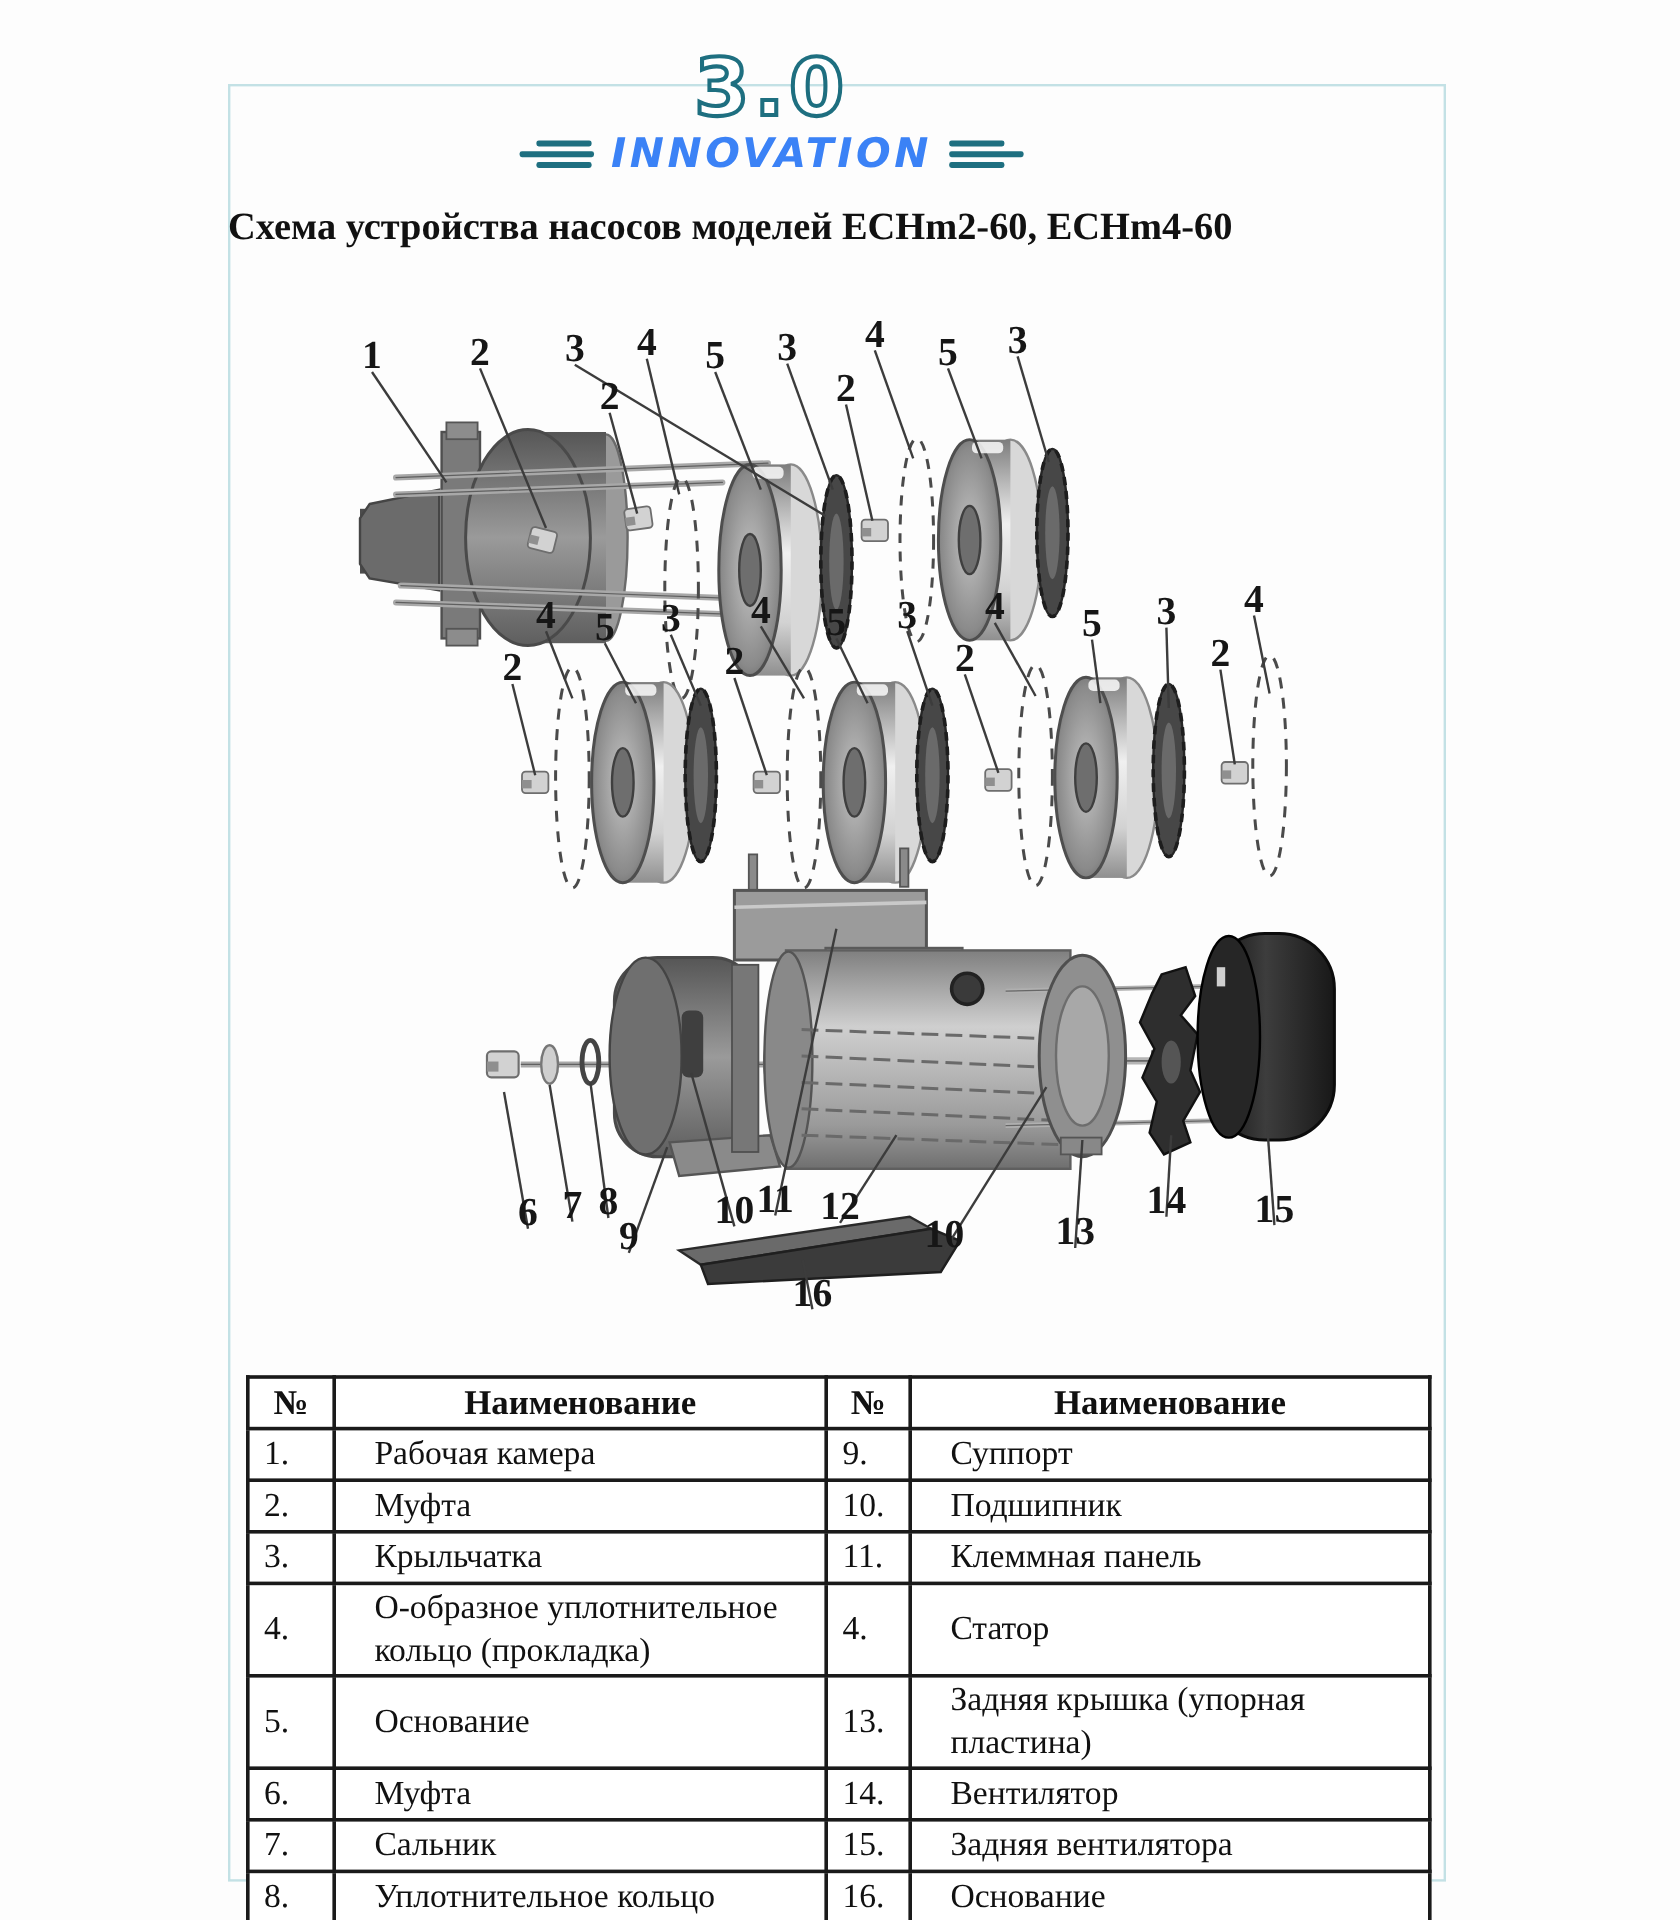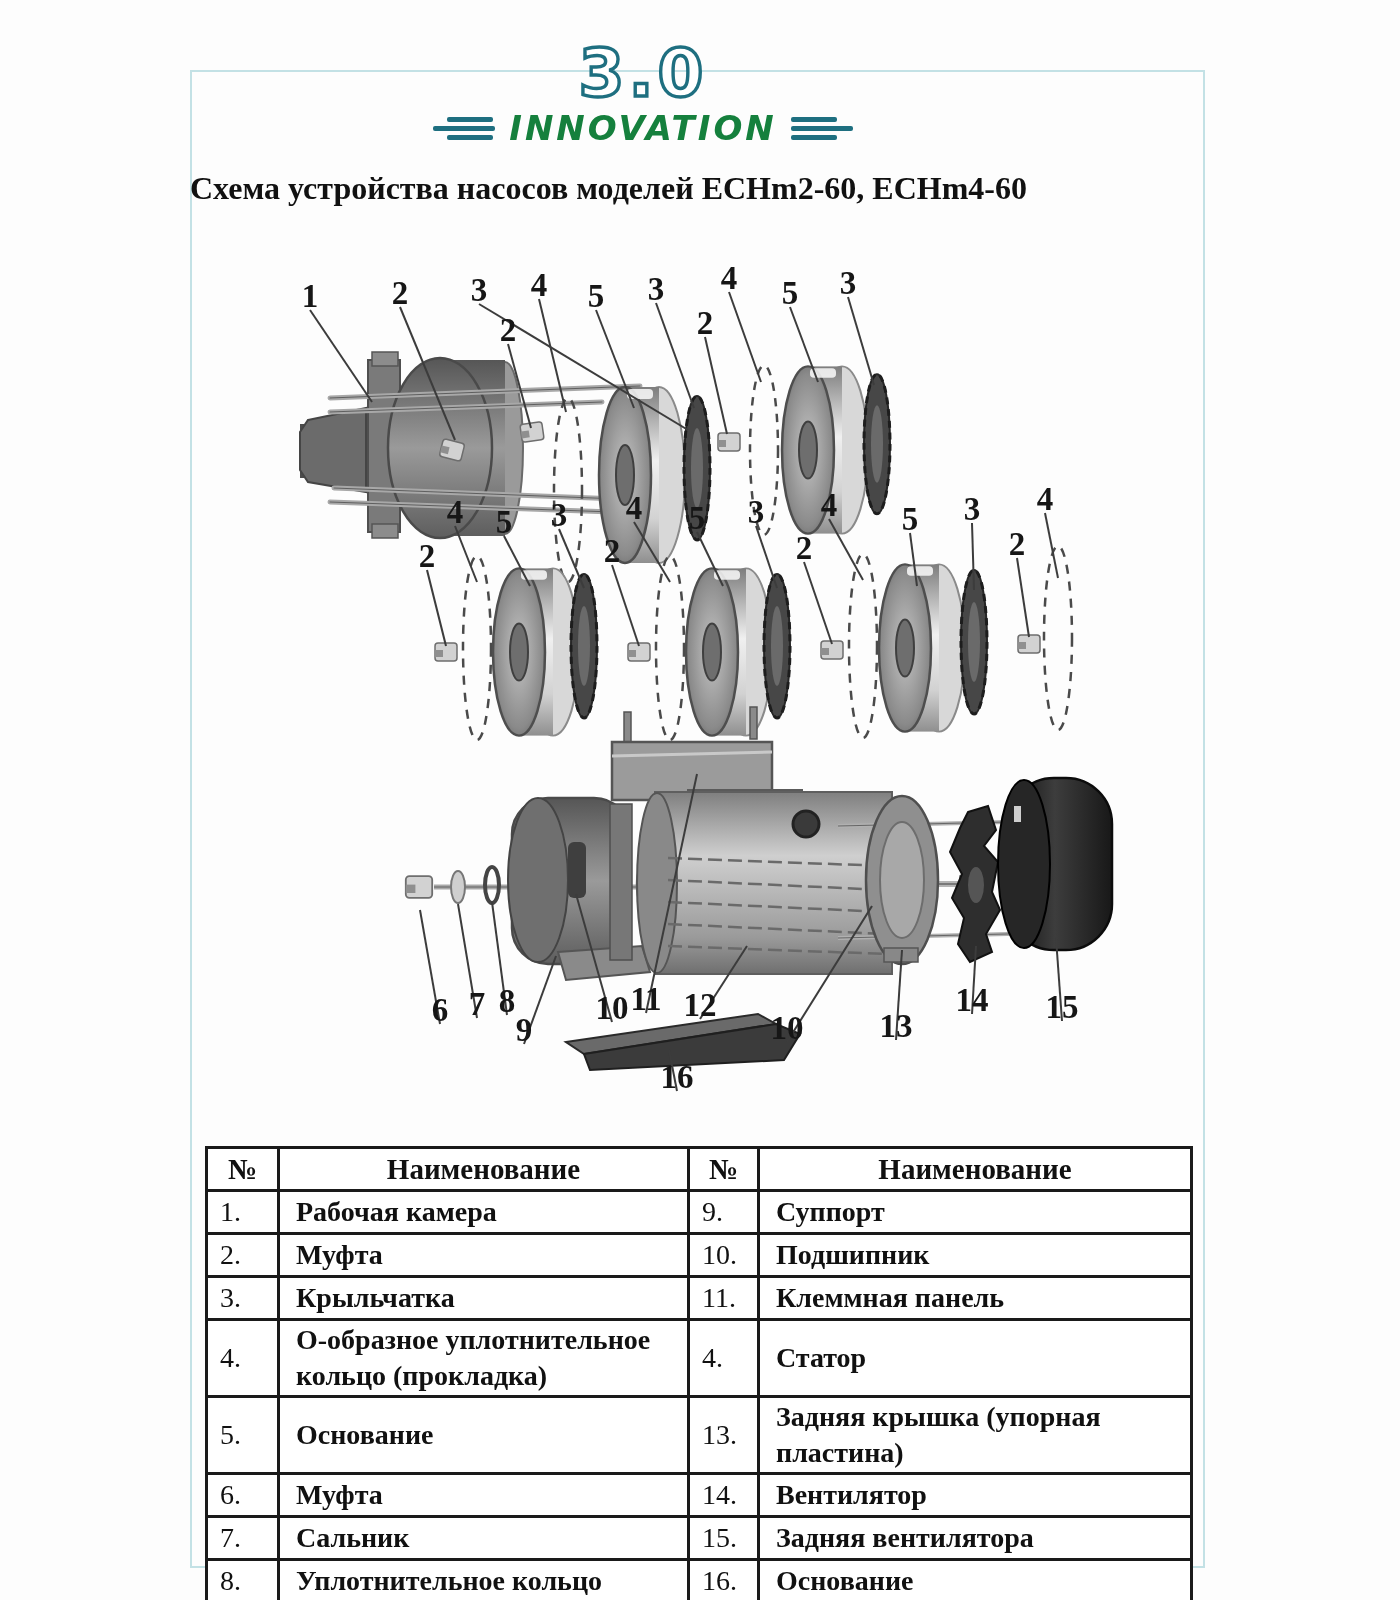--- a/index.html
+++ b/index.html
@@ -5,21 +5,21 @@
   html,body{margin:0;padding:0;background:#ffffff;}
   .page{position:relative;width:1400px;height:1600px;background:#fdfdfd;overflow:hidden;
         font-family:"Liberation Serif", serif;color:#111;}
   .frame{position:absolute;left:190px;top:70px;width:1011px;height:1494px;
          border:2px solid #c3e1e5;background:transparent;}
   
   .logo{position:absolute;left:190px;top:30px;width:906px;text-align:left;}
   .logo-mark svg{display:block;margin:0 auto;}
   .logo-row{margin-top:-6px;display:flex;align-items:center;justify-content:center;gap:14px;}
   .wordmark{font-family:"DejaVu Sans", sans-serif;font-style:italic;font-weight:bold;
-            font-size:34px;letter-spacing:3px;color:#15803d;}
+            font-size:34px;letter-spacing:3px;color:#3b82f6;}
   .sl{display:inline-block;}
   .sl i{display:block;height:5px;background:#1e6f80;margin:4px 0;border-radius:2px;}
   .sl i:nth-child(1){width:46px;margin-left:14px;}
   .sl i:nth-child(2){width:62px;}
   .sl i:nth-child(3){width:46px;margin-left:14px;}
   .sl.right i:nth-child(1){margin-left:0;margin-right:14px;}
   .sl.right i:nth-child(3){margin-left:0;margin-right:14px;}
   
   .title{position:absolute;left:190px;top:170px;width:1015px;text-align:left;
          font-weight:bold;font-size:32px;white-space:nowrap;}
@@ -28,21 +28,21 @@
   .callout{font-family:"Liberation Serif", serif;font-weight:bold;font-size:33px;fill:#161616;}
   .leader{stroke:#3c3c3c;stroke-width:2;}
   
   table.parts{position:absolute;left:205px;top:1146px;width:985px;border-collapse:collapse;
               table-layout:fixed;background:#fff;}
   table.parts th,table.parts td{border:3px solid #1a1a1a;font-size:28px;line-height:36px;
               padding:1px 8px;vertical-align:middle;overflow:hidden;}
   table.parts th{font-weight:bold;font-size:29px;text-align:center;height:40px;padding:0 4px;}
   table.parts td{height:38px;}
   table.parts td.num{padding-left:12px;}
-  table.parts td.name{padding-left:16px;font-weight:bold;}
+  table.parts td.name{padding-left:32px;}
 </style>
 </head>
 <body>
 
 <div class="page">
   <div class="frame"></div>
 
   <div class="logo">
     <div class="logo-mark">
       <svg width="250" height="84" viewBox="0 0 250 84" xmlns="http://www.w3.org/2000/svg">

